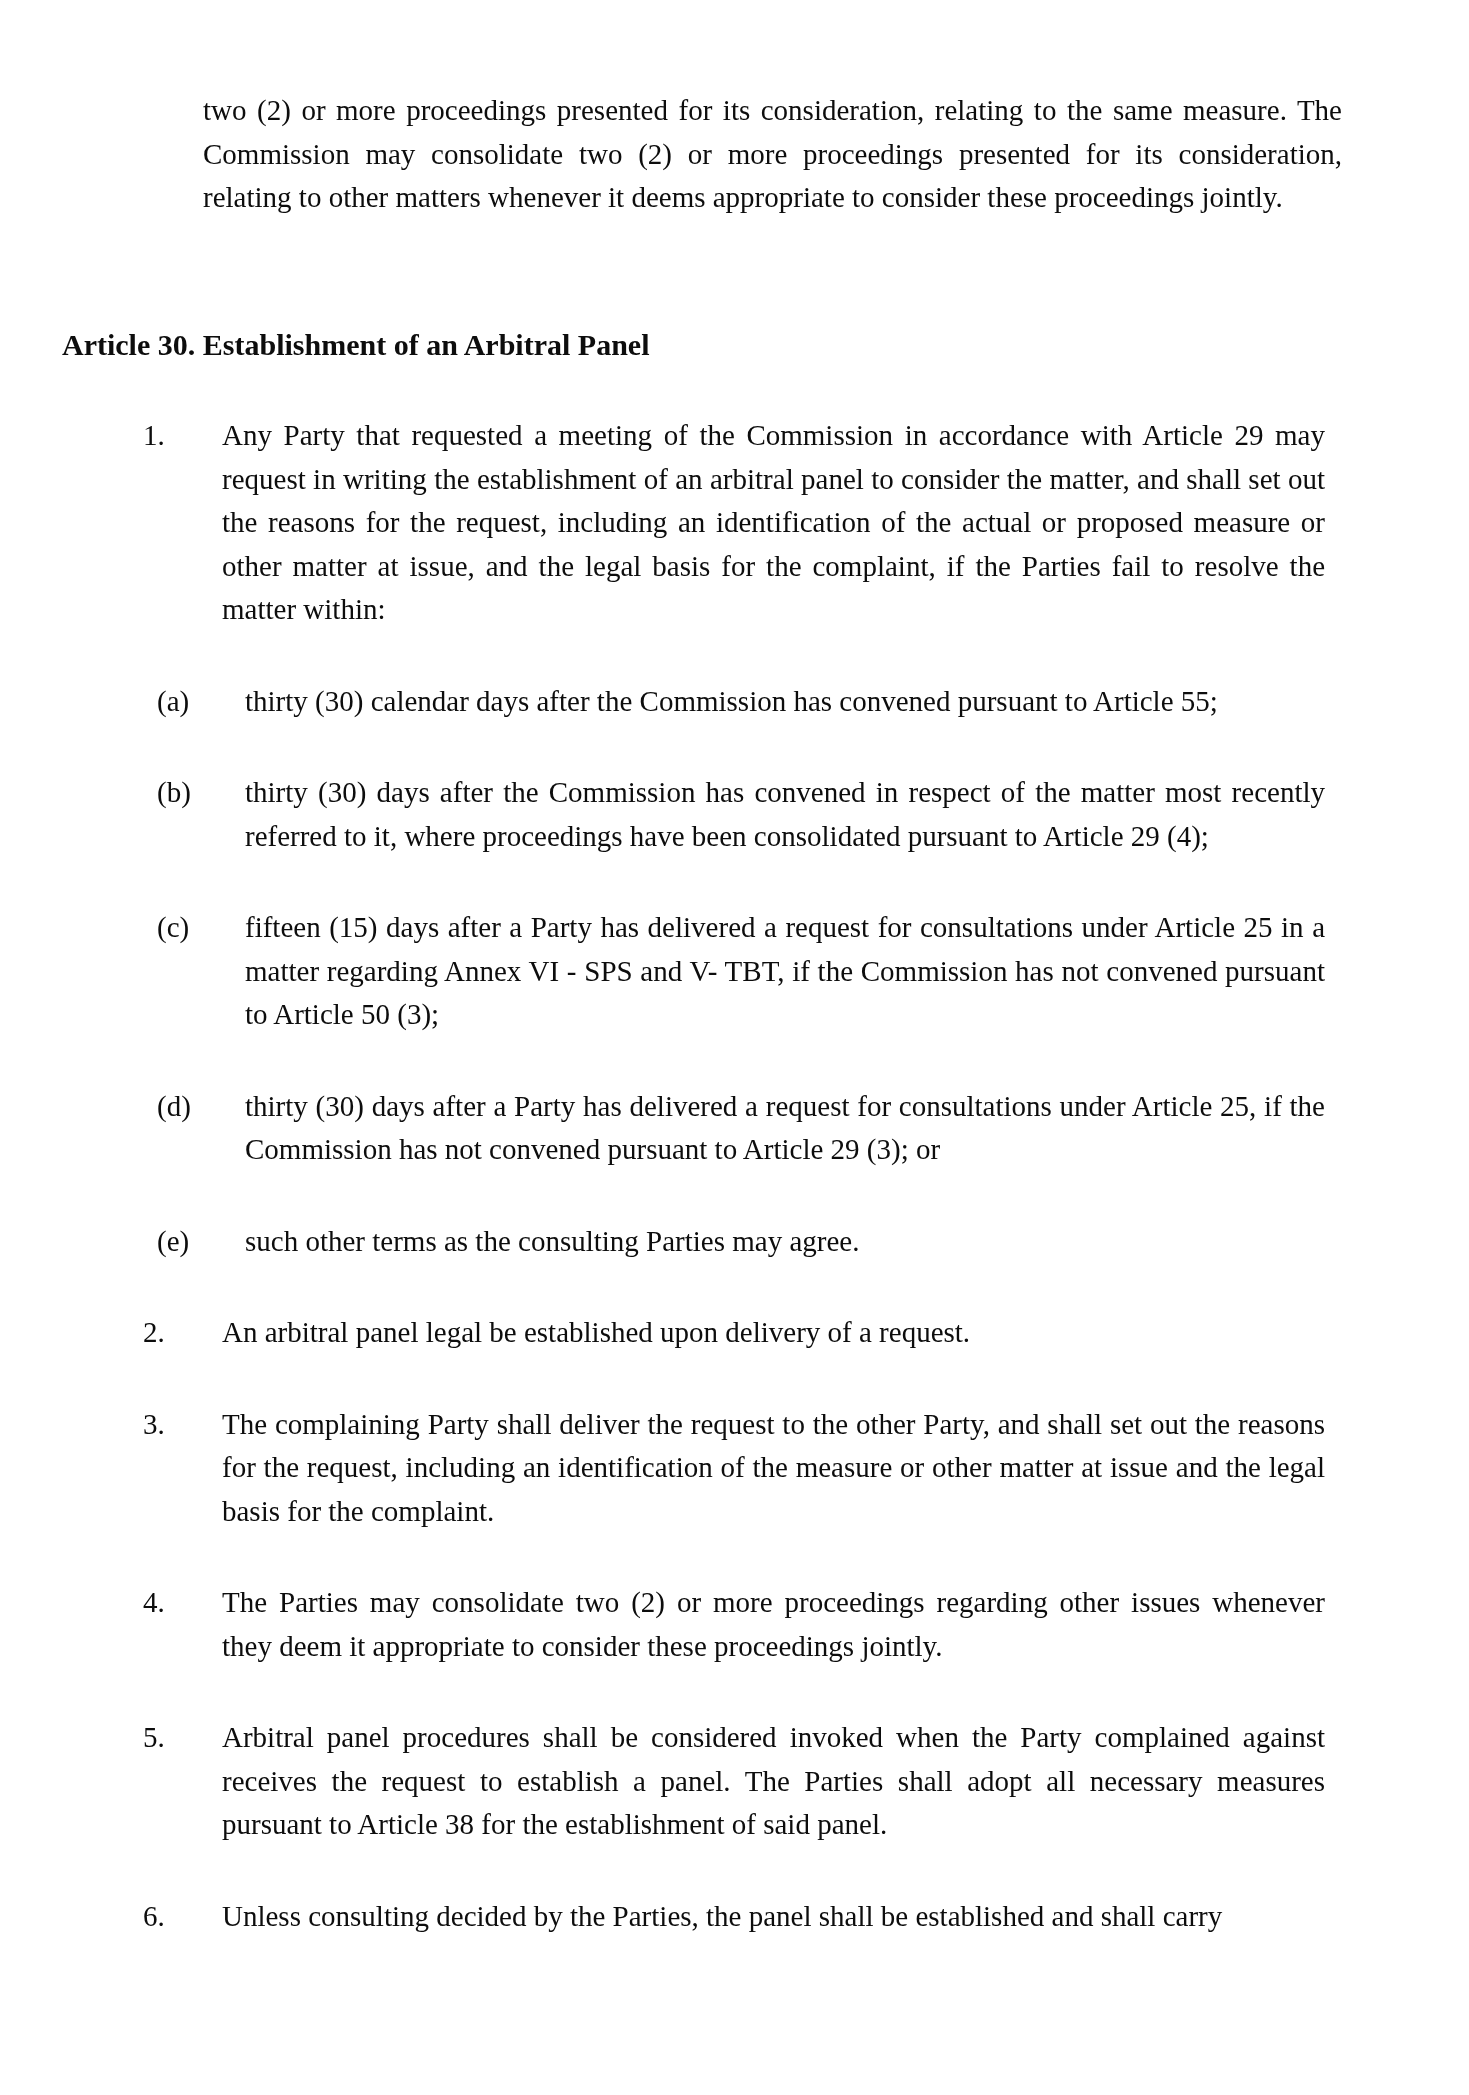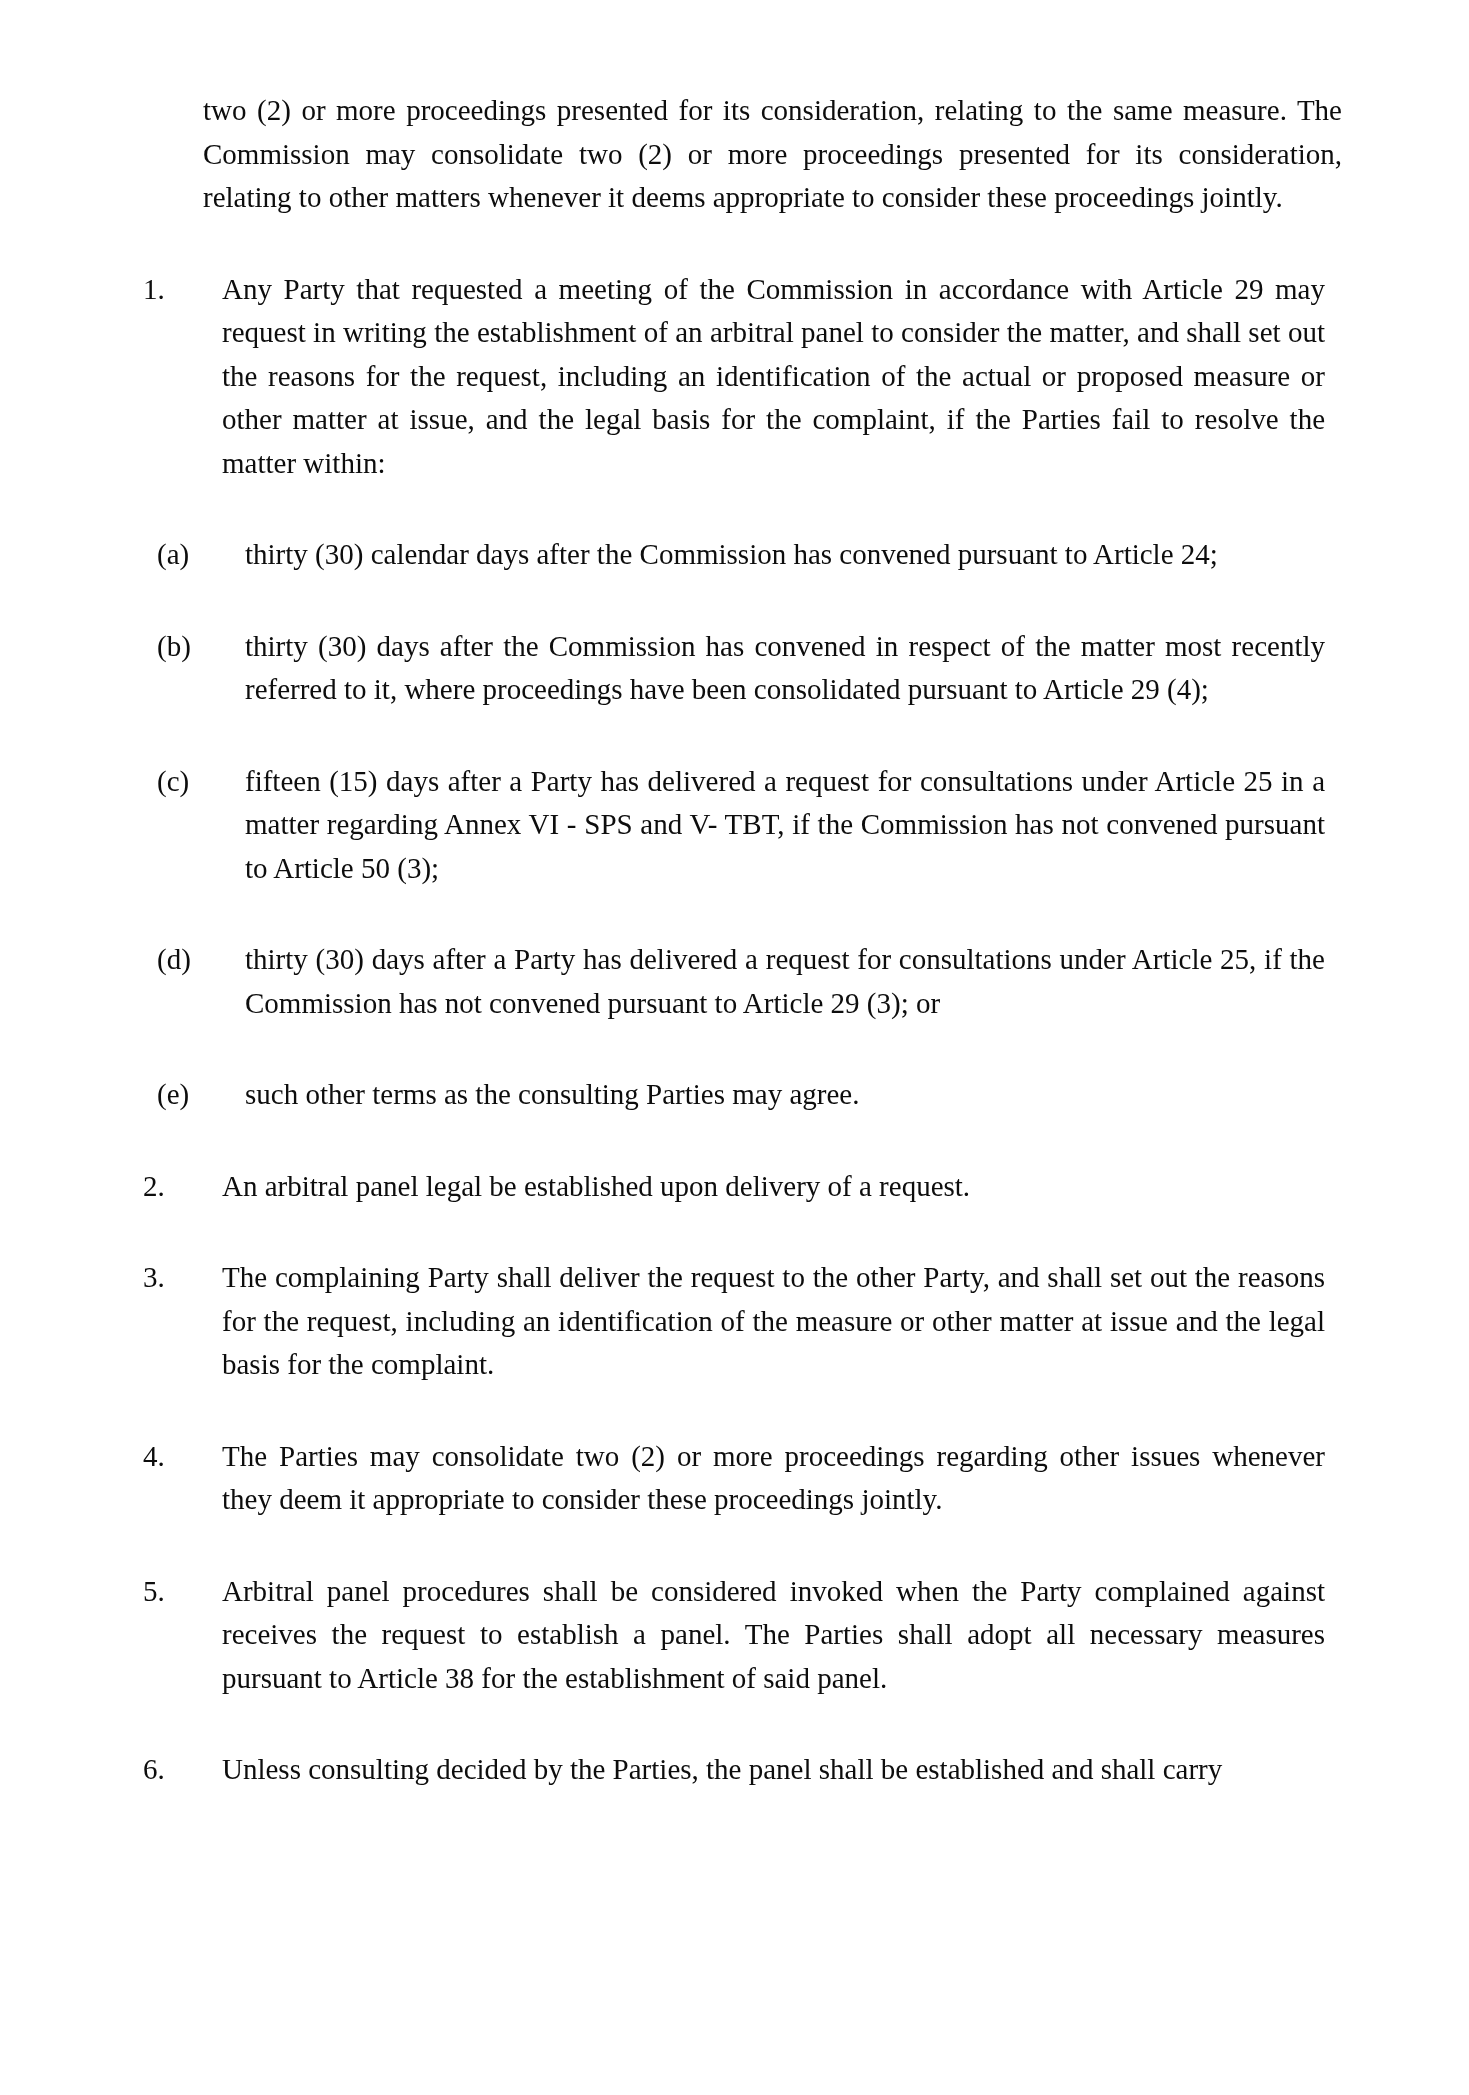--- a/index.html
+++ b/index.html
@@ -64,29 +64,30 @@
     left: -71px;
   }
 </style>
 </head>
 <body>
 
 <div class="page">
 
   <p class="para intro">two (2) or more proceedings presented for its consideration, relating to the same measure. The Commission may consolidate two (2) or more proceedings presented for its consideration, relating to other matters whenever it deems appropriate to consider these proceedings jointly.</p>
 
+  <h2 class="heading">Article 30. Establishment of an Arbitral Panel</h2>
 
   <div class="item numbered">
     <span class="label">1.</span>
     <p class="para">Any Party that requested a meeting of the Commission in accordance with Article 29 may request in writing the establishment of an arbitral panel to consider the matter, and shall set out the reasons for the request, including an identification of the actual or proposed measure or other matter at issue, and the legal basis for the complaint, if the Parties fail to resolve the matter within:</p>
   </div>
 
   <div class="item lettered">
     <span class="label">(a)</span>
-    <p class="para">thirty (30) calendar days after the Commission has convened pursuant to Article 24;</p>
+    <p class="para">thirty (30) calendar days after the Commission has convened pursuant to Article 55;</p>
   </div>
 
   <div class="item lettered">
     <span class="label">(b)</span>
     <p class="para">thirty (30) days after the Commission has convened in respect of the matter most recently referred to it, where proceedings have been consolidated pursuant to Article 29 (4);</p>
   </div>
 
   <div class="item lettered">
     <span class="label">(c)</span>
     <p class="para">fifteen (15) days after a Party has delivered a request for consultations under Article 25 in a matter regarding Annex VI - SPS and V- TBT, if the Commission has not convened pursuant to Article 50 (3);</p>

